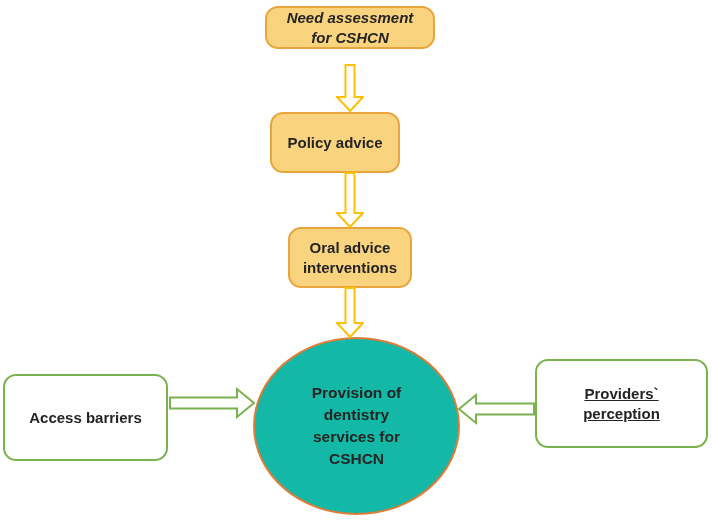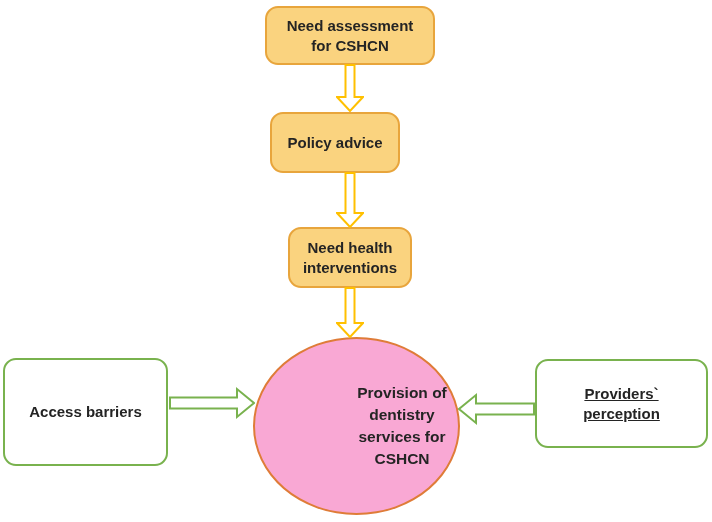--- a/index.html
+++ b/index.html
@@ -31,37 +31,36 @@
     background: var(--gold_fill, #FAD37F);
     border: 2px solid var(--gold_border, #E8A53C);
     border-radius: 13px;
   }
   .green-box {
     background: #ffffff;
     border: 2px solid var(--green, #79B24E);
     border-radius: 13px;
   }
   .circle-node {
-    background: #f9a8d4;
+    background: #14b8a6;
     border: 2px solid var(--orange_circle, #DF7C38);
     border-radius: 50%;
     line-height: 22px;
     font-size: 15.5px;
-    justify-content: flex-end;
   }
   .node .label { display: inline-block; }
 
-  #box-need      { left: 265px; top: 6px;   width: 170px; height: 59px; }
+  #box-need      { left: 265px; top: 6px;   width: 170px; height: 43px; font-style: italic; }
   #box-need .label { max-width: 140px; }
   #box-policy    { left: 270px; top: 112px; width: 130px; height: 61px; }
   #box-oral      { left: 288px; top: 227px; width: 124px; height: 61px; }
   #box-oral .label { max-width: 104px; }
   #circle-provision { left: 253px; top: 337px; width: 207px; height: 178px; }
   #circle-provision .label { max-width: 112px; }
-  #box-access    { left: 3px;   top: 358px; width: 165px; height: 108px; }
+  #box-access    { left: 3px;   top: 374px; width: 165px; height: 87px; }
   #box-providers { left: 535px; top: 359px; width: 173px; height: 89px; }
   #box-providers .label { max-width: 110px; text-decoration: underline; }
 
   .arrow { position: absolute; display: block; }
   .arrow polygon {
     fill: #ffffff;
     stroke-width: 2;
     stroke-linejoin: miter;
   }
   .arrow-gold polygon  { stroke: var(--gold_arrow, #FFC000); }
@@ -80,21 +79,21 @@
 
   <div class="node gold-box" id="box-need">
     <span class="label">Need assessment for CSHCN</span>
   </div>
 
   <div class="node gold-box" id="box-policy">
     <span class="label">Policy advice</span>
   </div>
 
   <div class="node gold-box" id="box-oral">
-    <span class="label">Need health interventions</span>
+    <span class="label">Oral advice interventions</span>
   </div>
 
   <div class="node circle-node" id="circle-provision">
     <span class="label">Provision of dentistry services for CSHCN</span>
   </div>
 
   <div class="node green-box" id="box-access">
     <span class="label">Access barriers</span>
   </div>
 

